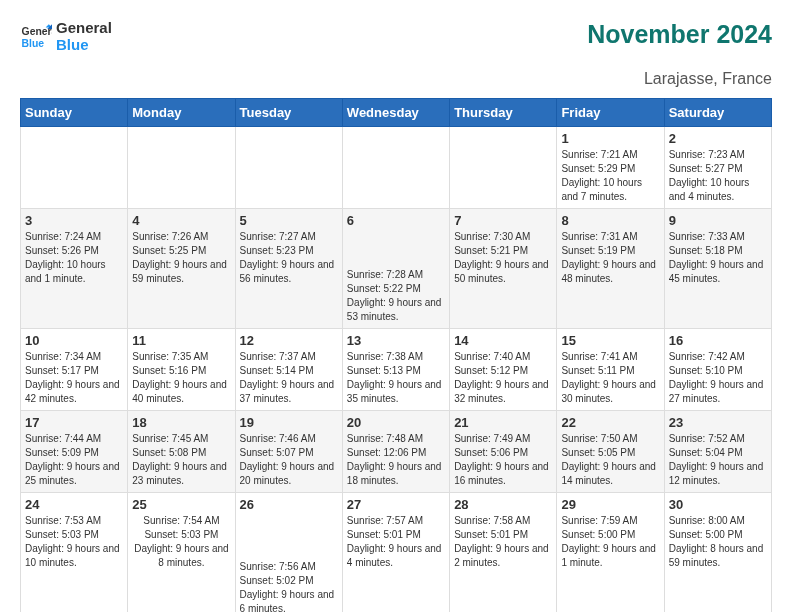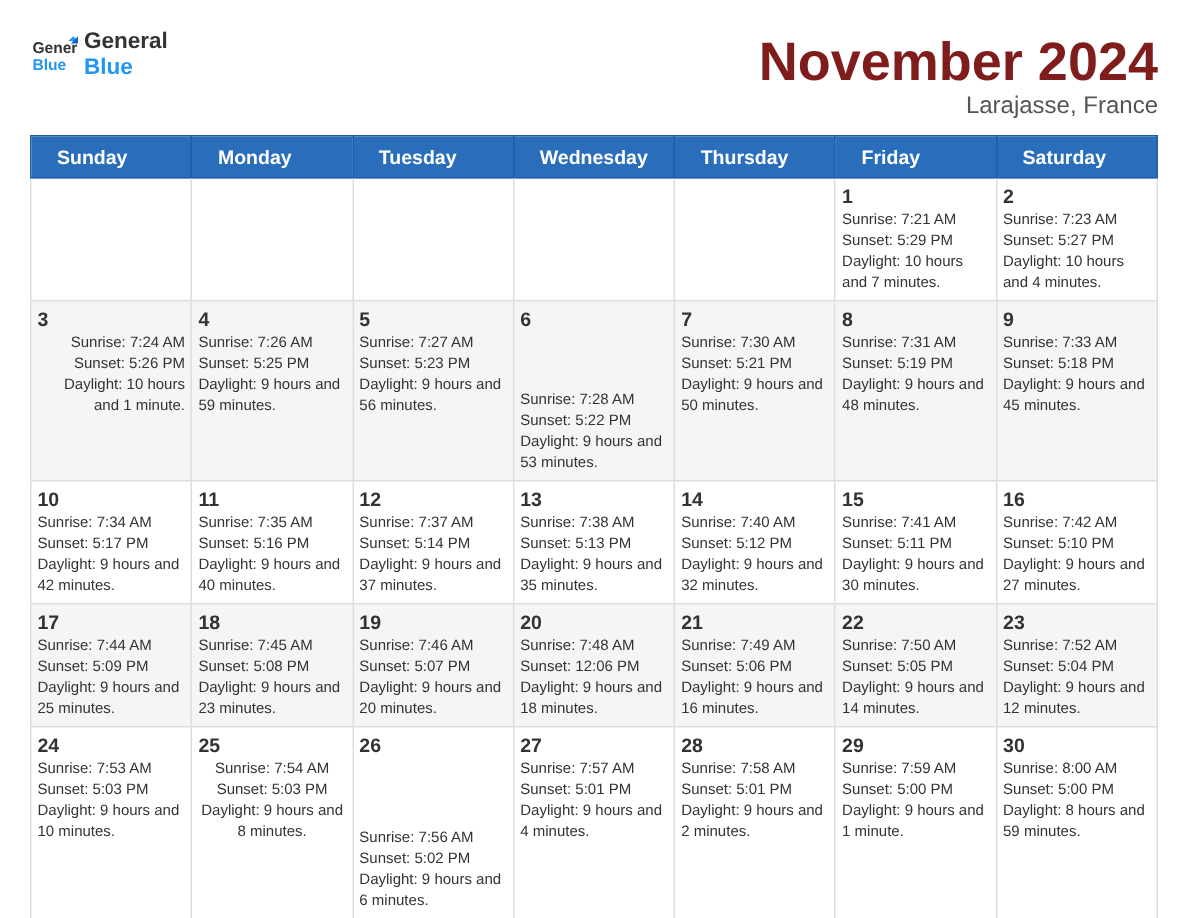--- a/index.html
+++ b/index.html
@@ -22,39 +22,40 @@
       gap: 4px;
     }
     .logo-icon {
       width: 32px;
       height: 32px;
     }
     .title-area {
       text-align: right;
     }
     .month-title {
-      font-size: 36px;
+      font-size: 25px;
       font-weight: bold;
-      color: #7f1d1d;
+      color: #0f766e;
     }
     .location-title {
       font-size: 16px;
       color: #555;
+      margin-top: 21px;
     }
     table {
       width: 100%;
       border-collapse: collapse;
       table-layout: fixed;
     }
     thead tr th {
       background: #2a6ebb;
       color: #fff;
       font-size: 13px;
       font-weight: bold;
-      padding: 6px 17px;
+      padding: 6px 4px;
       text-align: left;
       border: 1px solid #1a5daa;
     }
     tbody tr td {
       vertical-align: top;
       border: 1px solid #ddd;
       padding: 4px;
       font-size: 11px;
       color: #333;
       height: 80px;
@@ -128,21 +129,21 @@
         <td>
           <span class="day-num">2</span>
           <div class="cell-content" style="white-space: pre-wrap;">Sunrise: 7:23 AM
 Sunset: 5:27 PM
 Daylight: 10 hours and 4 minutes.</div>
         </td>
       </tr>
       <tr>
         <td>
           <span class="day-num">3</span>
-          <div class="cell-content" style="white-space: pre-wrap; text-align: right;">Sunrise: 7:24 AM
+          <div class="cell-content" style="white-space: pre-wrap;">Sunrise: 7:24 AM
 Sunset: 5:26 PM
 Daylight: 10 hours and 1 minute.</div>
         </td>
         <td>
           <span class="day-num">4</span>
           <div class="cell-content" style="white-space: pre-wrap;">Sunrise: 7:26 AM
 Sunset: 5:25 PM
 Daylight: 9 hours and 59 minutes.</div>
         </td>
         <td>

